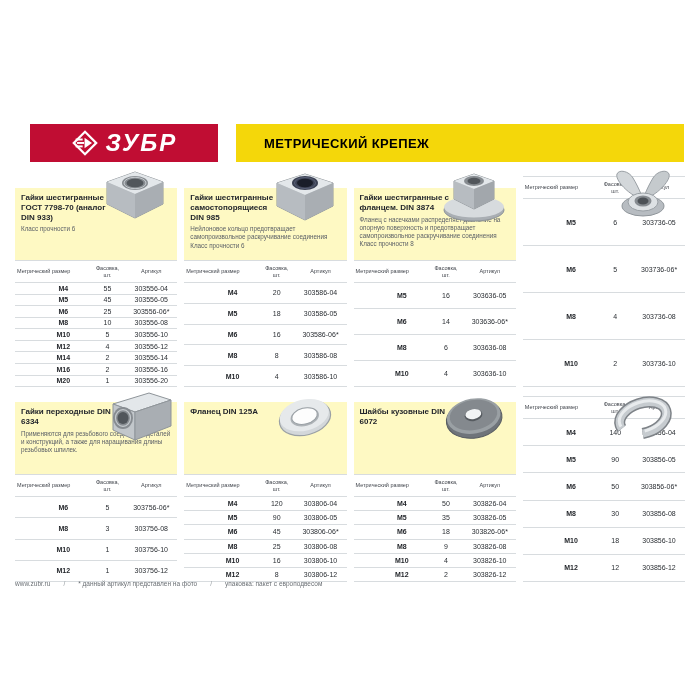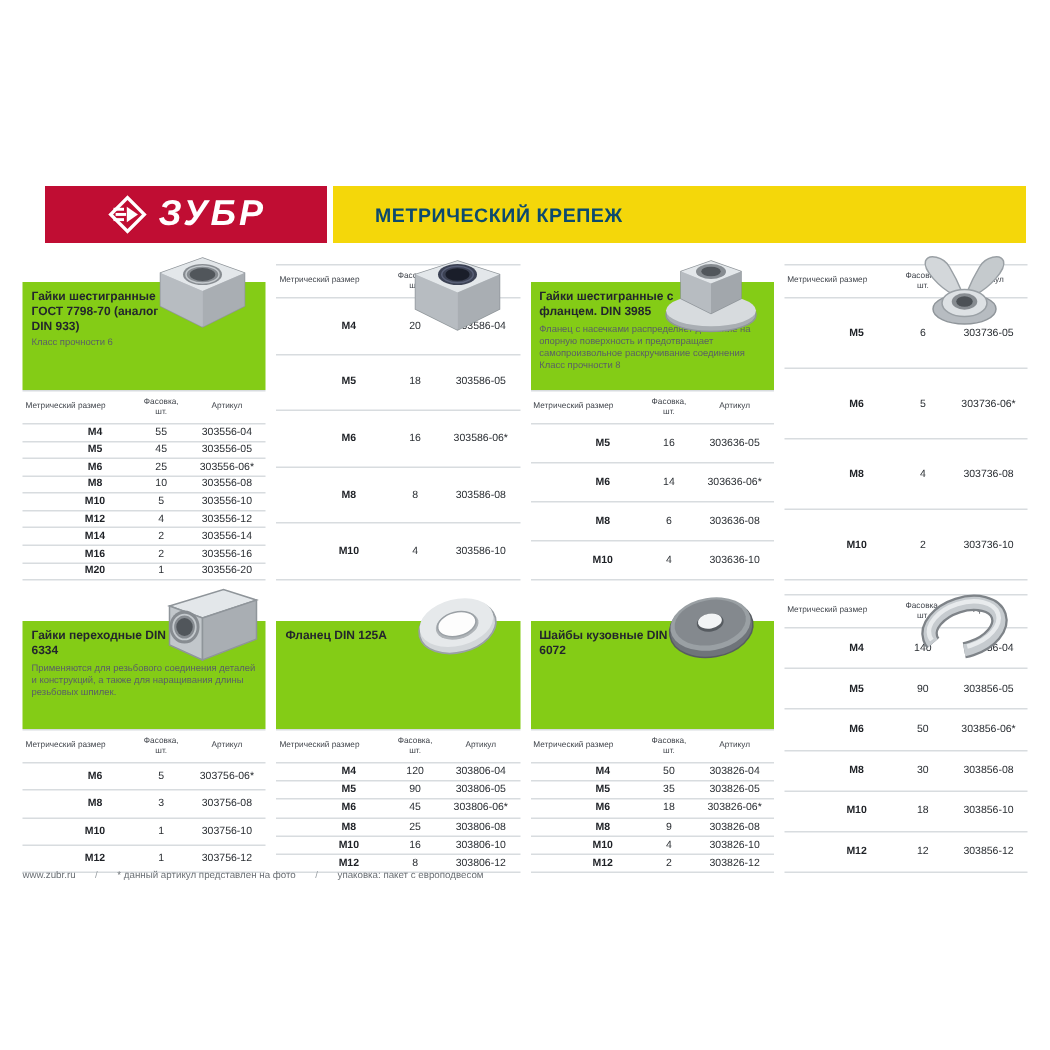--- a/index.html
+++ b/index.html
@@ -4,38 +4,38 @@
 <style>
   html,body{margin:0;padding:0;}
   body{
     width:700px;height:700px;background:#ffffff;
     font-family:"Liberation Sans",sans-serif;color:#23262c;
     position:relative;overflow:hidden;
   }
   .page{position:absolute;inset:0;}
 
   
-  .topbar{position:absolute;top:124px;left:30px;right:16px;height:38px;display:flex;gap:4px;}
+  .topbar{position:absolute;top:124px;left:30px;right:16px;height:38px;display:flex;gap:18px;}
   .logo{width:188px;background:#C00D33;display:flex;align-items:center;justify-content:center;gap:7px;flex:none;}
   .logo-icon{display:flex;align-items:center;}
   .logo-text{color:#ffffff;font-weight:bold;font-style:italic;font-size:24px;letter-spacing:2px;line-height:1;}
   .banner{flex:1;background:#F4D70A;display:flex;align-items:center;padding-left:28px;}
-  .banner span{font-weight:bold;font-size:13px;color:#0c4a6e;letter-spacing:.4px;}
+  .banner span{font-weight:bold;font-size:13px;color:#000000;letter-spacing:.4px;}
 
   
   .grid{position:absolute;left:15px;right:15px;top:176px;
     display:grid;grid-template-columns:repeat(4,1fr);column-gap:7px;row-gap:9px;}
   .card{position:relative;display:flex;flex-direction:column;}
   .card.top{height:211px;}
   .card.bot{height:186px;}
   .card-img{position:absolute;top:-8px;right:0;width:84px;height:60px;z-index:2;}
   .card-img svg{width:100%;height:100%;display:block;}
-  .card-head{background:#84cc16;margin-top:12px;height:72px;box-sizing:border-box;
+  .card-head{background:#fef9c3;margin-top:12px;height:72px;box-sizing:border-box;
     padding:5px 6px 3px;flex:none;}
-  .card.bot .card-head{margin-top:18px;}
+  .card.bot .card-head{margin-top:6px;}
   .card-title{margin:0;font-size:8px;line-height:1.22;font-weight:bold;color:#23262c;max-width:60%;}
   .card-desc{margin:3px 0 0;font-size:6.3px;line-height:1.3;color:#5a5f66;white-space:pre-line;}
 
   
   .tbl{flex:1;display:flex;flex-direction:column;min-height:0;}
   .tr{display:grid;grid-template-columns:46% 22% 32%;align-items:center;}
   .th-row{border-top:1px solid #d8dcdf;border-bottom:1px solid #d8dcdf;padding:3px 0;flex:none;min-height:15px;}
   .th{font-size:5.5px;line-height:1.2;color:#41454c;text-align:center;}
   .th.c1{text-align:left;padding-left:2px;}
   .th.c2{display:flex;flex-direction:column;align-items:center;}
@@ -153,20 +153,25 @@
           <svg viewBox="0 0 84 60">
             <polygon points="42,6 70,15 70,38 42,52 14,38 14,15" fill="#c9ced2" stroke="#8f959a" stroke-width="1"></polygon>
             <polygon points="42,6 70,15 42,27 14,15" fill="#e3e7ea"></polygon>
             <polygon points="14,15 42,27 42,52 14,38" fill="#b7bcc1"></polygon>
             <polygon points="70,15 42,27 42,52 70,38" fill="#a9aeb3"></polygon>
             <ellipse cx="42" cy="15" rx="13" ry="7" fill="#3c4254"></ellipse>
             <ellipse cx="42" cy="15" rx="8" ry="4.2" fill="#1a1e2a"></ellipse>
             <ellipse cx="42" cy="15" rx="10.5" ry="5.5" fill="none" stroke="#596077" stroke-width="1"></ellipse>
           </svg>
         </div>
+    <div class="card-head">
+      <h3 class="card-title">Гайки шестигранные самостопорящиеся DIN 985</h3>
+      <p class="card-desc">Нейлоновое кольцо предотвращает самопроизвольное раскручивание соединения
+Класс прочности 6</p>
+    </div>
     <div class="tbl">
       <div class="tr th-row">
         <div class="th c1">Метрический размер</div>
         <div class="th c2">
           <span>Фасовка,</span>
           <span>шт.</span>
         </div>
         <div class="th c3">Артикул</div>
       </div>
       <div class="rows">
@@ -205,21 +210,21 @@
             <ellipse cx="42" cy="39" rx="30" ry="10.5" fill="#d7dbde"></ellipse>
             <polygon points="42,6 62,13 62,31 42,41 22,31 22,13" fill="#c9ced2" stroke="#8f959a" stroke-width="1"></polygon>
             <polygon points="42,6 62,13 42,21 22,13" fill="#e3e7ea"></polygon>
             <polygon points="22,13 42,21 42,41 22,31" fill="#b7bcc1"></polygon>
             <polygon points="62,13 42,21 42,41 62,31" fill="#a2a7ac"></polygon>
             <ellipse cx="42" cy="13" rx="10" ry="5" fill="#878c91"></ellipse>
             <ellipse cx="42" cy="13" rx="6.5" ry="3.2" fill="#51565b"></ellipse>
           </svg>
         </div>
     <div class="card-head">
-      <h3 class="card-title">Гайки шестигранные с фланцем.  DIN 3985</h3>
+      <h3 class="card-title">Гайки шестигранные с фланцем.  DIN 3874</h3>
       <p class="card-desc">Фланец с насечками распределяет давление на опорную поверхность и предотвращает самопроизвольное раскручивание соединения
 Класс прочности 8</p>
     </div>
     <div class="tbl">
       <div class="tr th-row">
         <div class="th c1">Метрический размер</div>
         <div class="th c2">
           <span>Фасовка,</span>
           <span>шт.</span>
         </div>

